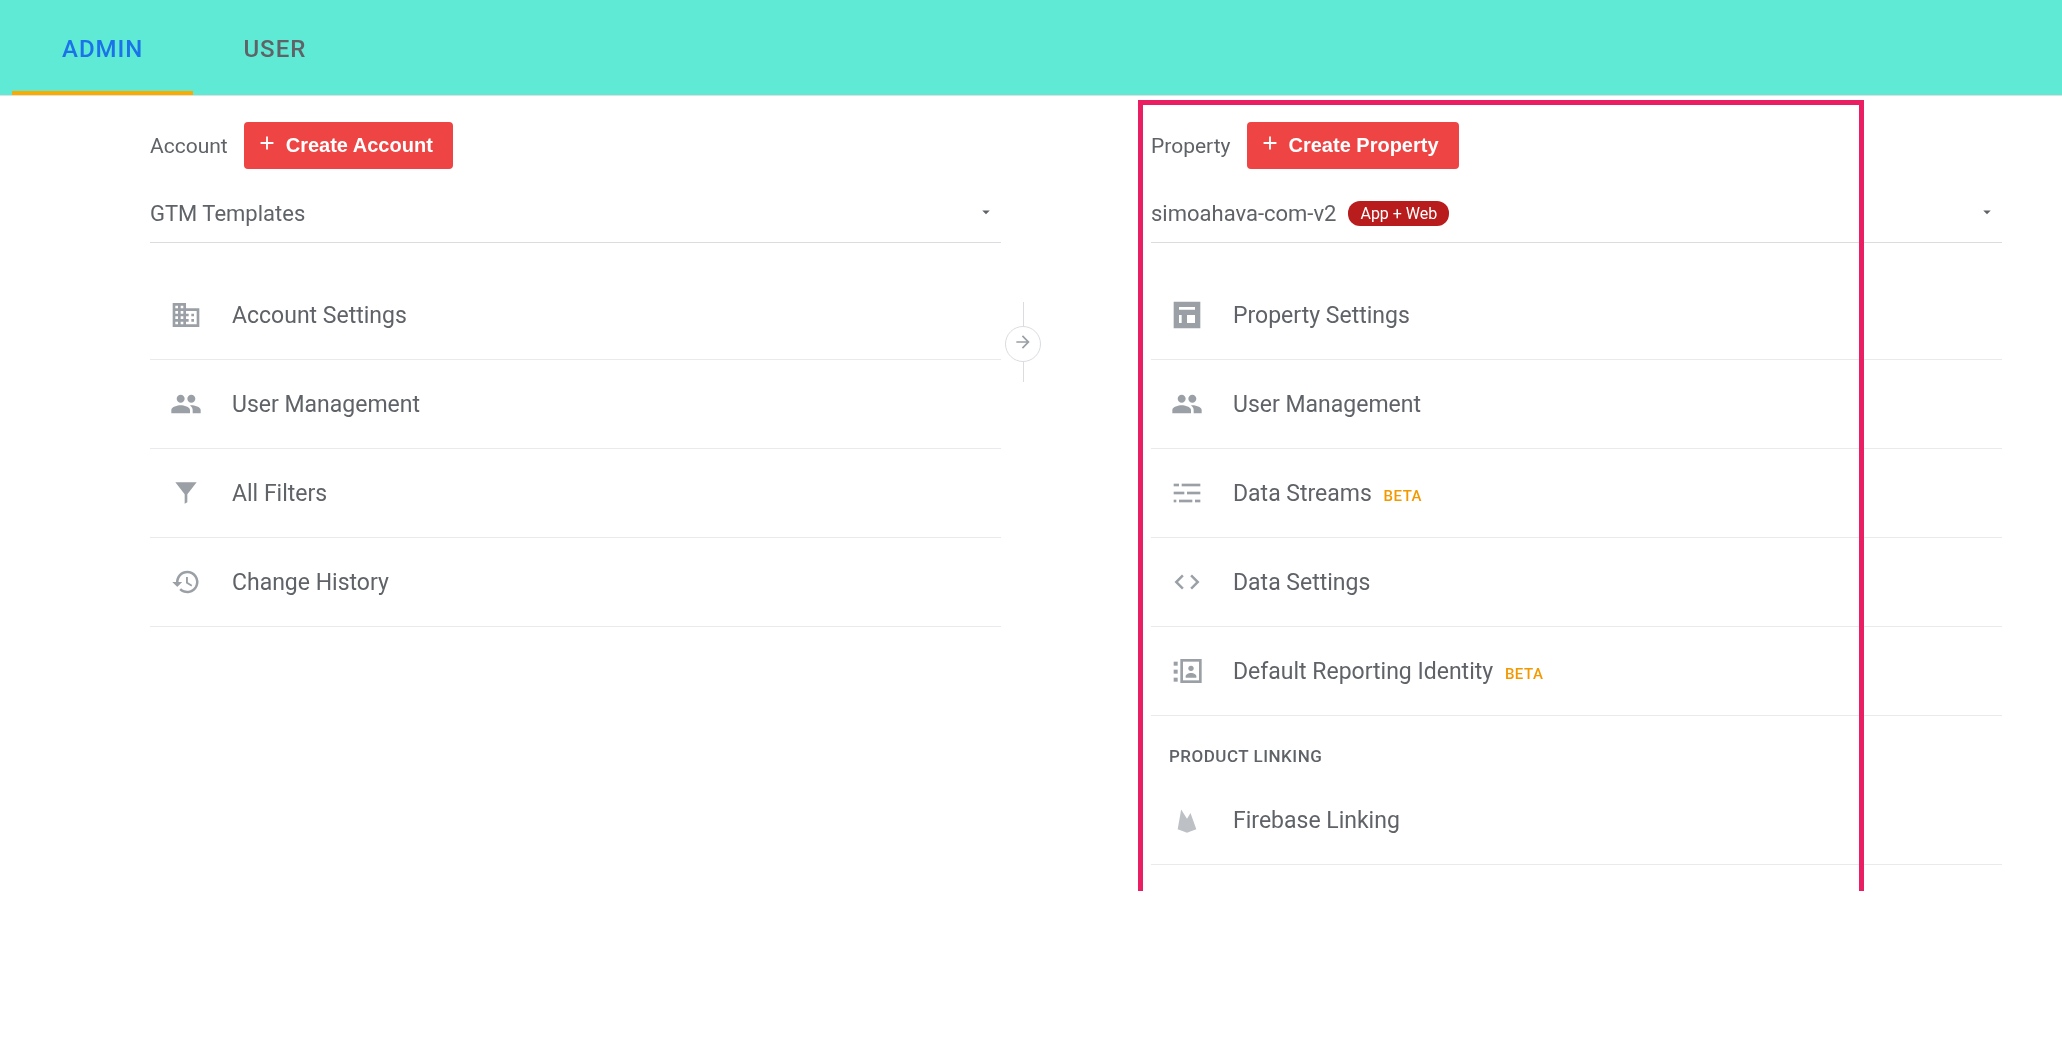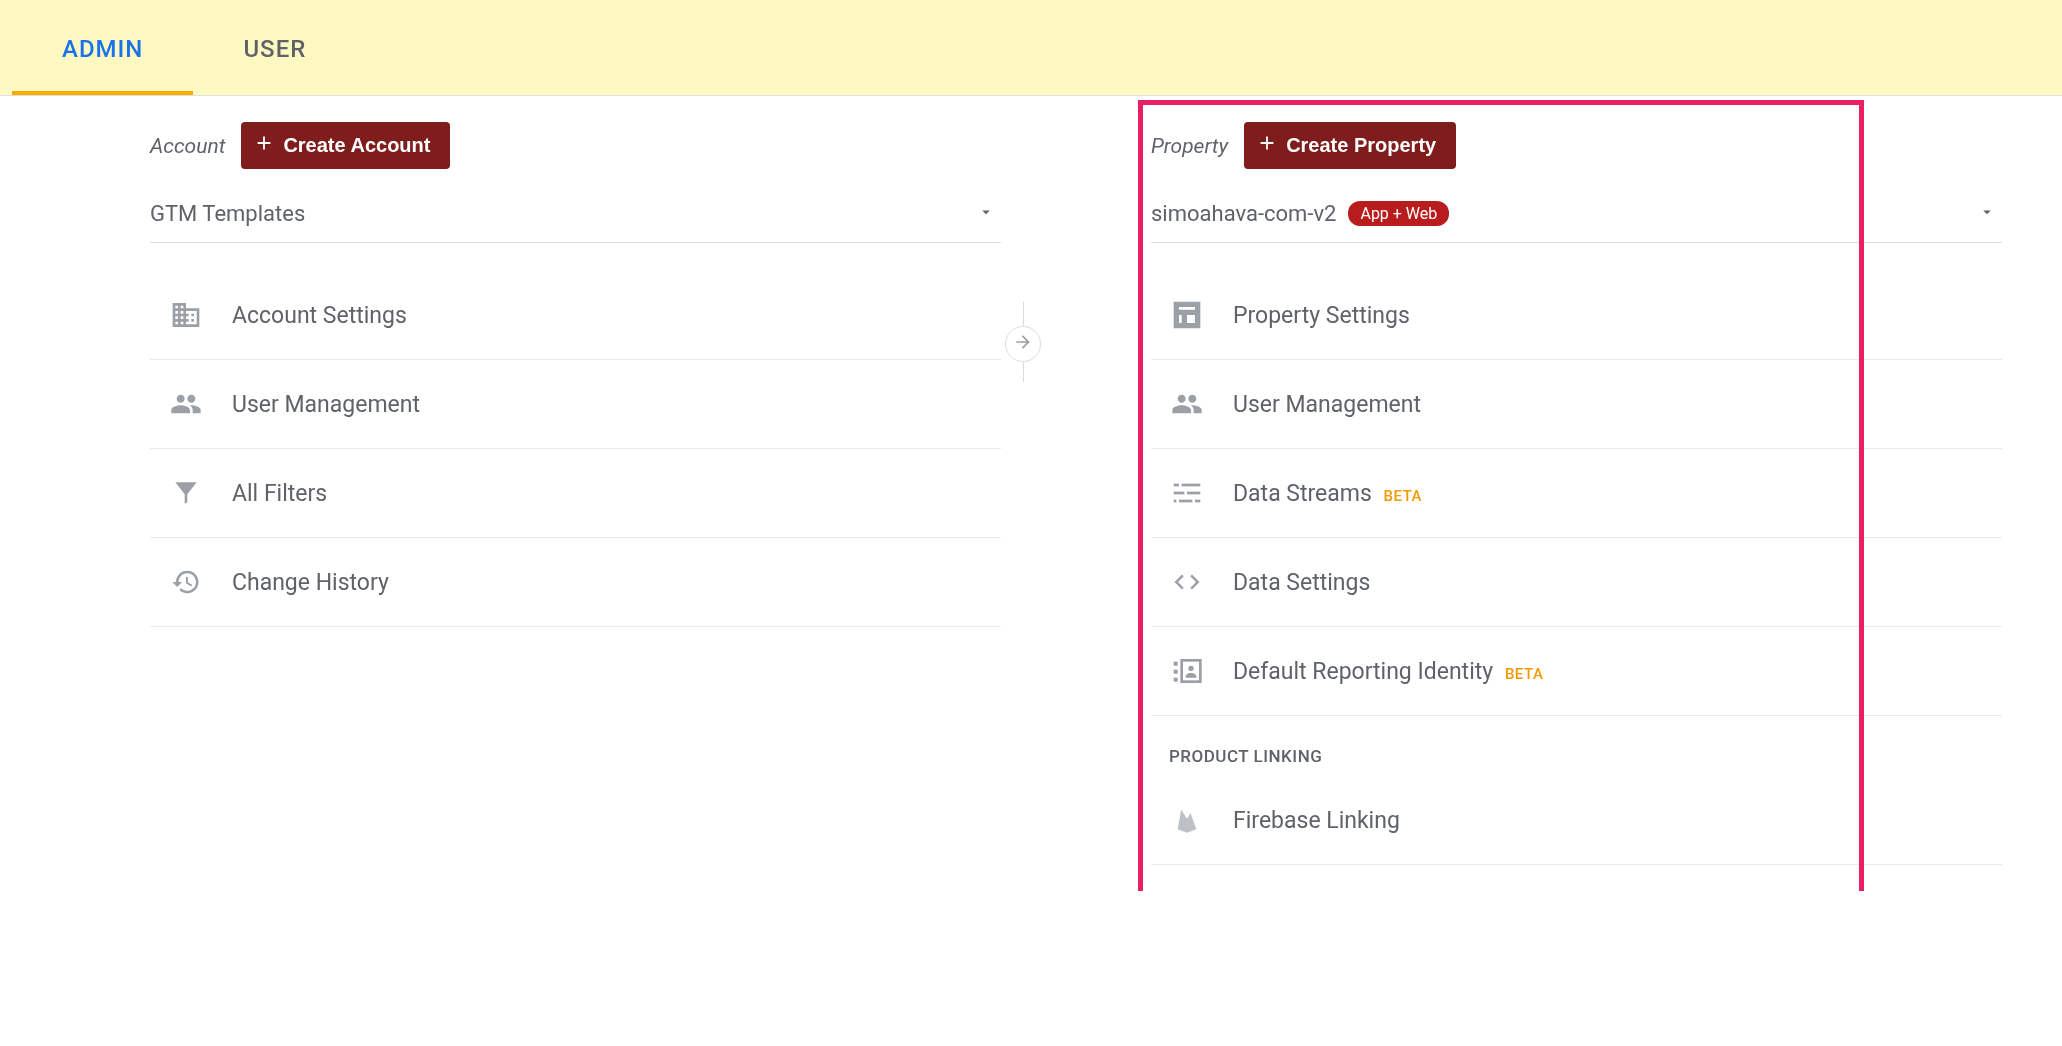--- a/index.html
+++ b/index.html
@@ -4,21 +4,21 @@
 <style>
   * { box-sizing: border-box; margin: 0; padding: 0; }
   body {
     font-family: Roboto, "Helvetica Neue", Arial, sans-serif;
     background: #fff;
     color: #5f6368;
     width: 2062px;
   }
   .tabs {
     display: flex;
-    background: #fef9c3;
+    background: #5eead4;
     border-bottom: 1px solid #e0e0e0;
     padding-left: 12px;
     height: 96px;
     align-items: flex-end;
   }
   .tab {
     padding: 30px 50px 28px 50px;
     font-size: 24px;
     font-weight: 500;
     letter-spacing: 1px;
@@ -77,27 +77,26 @@
   }
   .section-header {
     display: flex;
     align-items: center;
     gap: 16px;
     margin-bottom: 22px;
   }
   .section-label {
     font-size: 21px;
     color: #5f6368;
-    font-style: italic;
   }
   .create-btn {
     display: inline-flex;
     align-items: center;
     gap: 8px;
-    background: #7f1d1d;
+    background: #ef4444;
     color: #fff;
     border: none;
     border-radius: 4px;
     padding: 10px 20px 10px 12px;
     font-size: 20px;
     font-weight: 700;
     cursor: pointer;
   }
   .create-btn svg { fill: #fff; }
   .selector {

